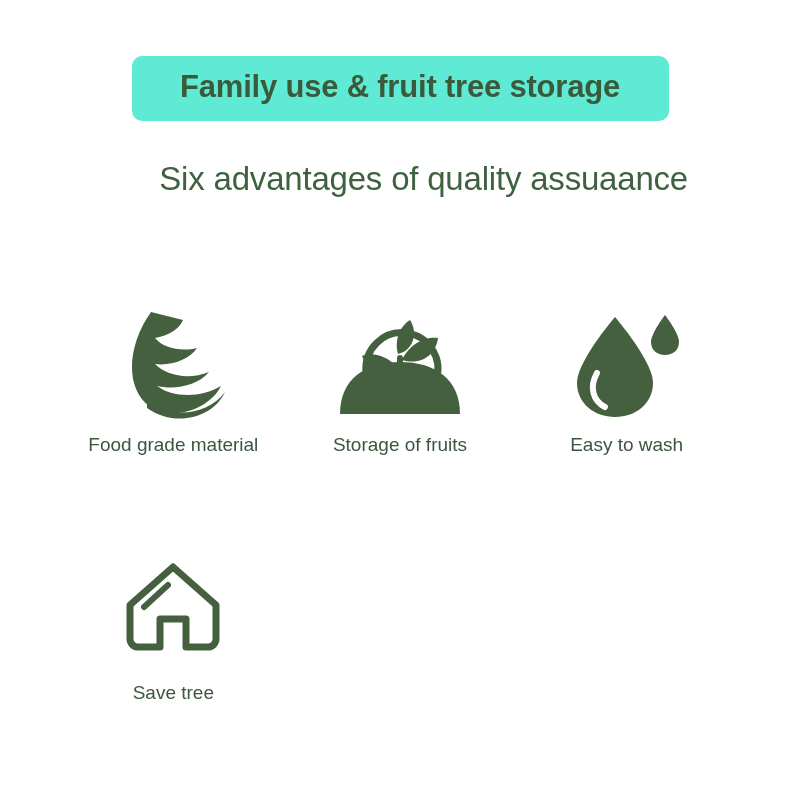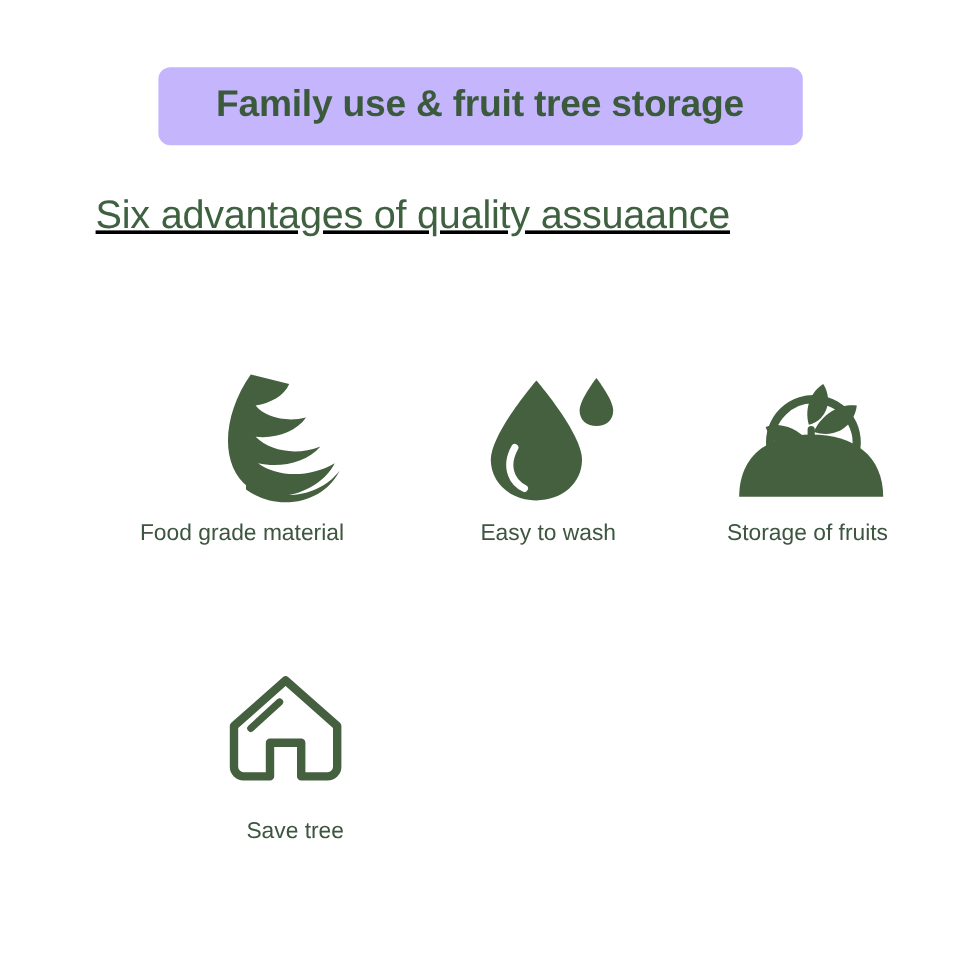--- a/index.html
+++ b/index.html
@@ -18,21 +18,21 @@
   
   .banner-wrap {
     position: absolute;
     top: 56px;
     left: 0;
     width: 800px;
     display: flex;
     justify-content: center;
   }
   .banner {
-    background: #c4b5fd;
+    background: #5eead4;
     border-radius: 10px;
     padding: 13px 28px 16px 28px;
     min-width: 537px;
     box-sizing: border-box;
     text-align: center;
   }
   .banner-title {
     color: #3b5a3c;
     font-size: 31px;
     font-weight: 700;
@@ -40,22 +40,21 @@
     letter-spacing: -0.2px;
     white-space: nowrap;
   }
 
   
   .subtitle-wrap {
     position: absolute;
     top: 160px;
     left: 0;
     width: 688px;
-    text-align: center;
-    text-decoration: underline;
+    text-align: right;
   }
   .subtitle {
     color: #3e6140;
     font-size: 33px;
     font-weight: 400;
     letter-spacing: -0.2px;
     white-space: nowrap;
   }
 
   
@@ -65,21 +64,21 @@
     left: 60px;
     width: 680px;
     display: grid;
     grid-template-columns: repeat(3, 1fr);
     grid-template-rows: 194px 194px;
     row-gap: 54px;
   }
   .feature {
     display: flex;
     flex-direction: column;
-    align-items: flex-end;
+    align-items: center;
     justify-content: flex-start;
   }
   .icon-box {
     height: 130px;
     display: flex;
     align-items: center;
     justify-content: center;
   }
   .caption {
     color: #3e5640;
@@ -114,54 +113,54 @@
                                  C72 78 50 74 38 62 C54 64 72 58 80 46
                                  C64 50 46 46 38 36 C50 34 62 28 66 18 Z"></path>
         <path fill="#44603f" d="M30 100 C56 118 92 112 108 90 C96 116 58 126 30 106 Z"></path>
       </svg>
     </div>
     <div class="caption">Food grade material</div>
   </div>
 
   <div class="feature">
     <div class="icon-box">
-      <svg width="108" height="116" viewBox="0 0 108 116" aria-hidden="true">
-
-        <path fill="#44603f" d="M42 14 C42 14 4 58 4 80 C4 100 21 114 42 114
-                                 C63 114 80 100 80 80 C80 58 42 14 42 14 Z"></path>
-
-        <path d="M24 70 C16 84 20 98 32 104" fill="none" stroke="#ffffff" stroke-width="6" stroke-linecap="round"></path>
-
-        <path fill="#44603f" d="M92 12 C92 12 78 30 78 39 C78 47 84 52 92 52
-                                 C100 52 106 47 106 39 C106 30 92 12 92 12 Z"></path>
-      </svg>
-    </div>
-    <div class="caption">Easy to wash</div>
-  </div>
-
-  <div class="feature">
-    <div class="icon-box">
       <svg width="128" height="118" viewBox="0 0 128 118" aria-hidden="true">
 
         <path d="M100 78 A36 36 0 1 0 30 70" fill="none" stroke="#44603f" stroke-width="7" stroke-linecap="round"></path>
 
         <path fill="#44603f" d="M4 112 C4 78 28 60 64 60 C100 60 124 78 124 112 Z"></path>
 
         <path d="M64 96 L64 56" fill="none" stroke="#44603f" stroke-width="6" stroke-linecap="round"></path>
 
         <path fill="#44603f" d="M66 58 C74 40 92 34 102 36 C100 52 86 64 66 58 Z"></path>
 
         <path fill="#44603f" d="M62 66 C50 52 34 50 26 54 C32 70 48 78 62 66 Z"></path>
 
         <path fill="#44603f" d="M62 52 C58 38 64 24 74 18 C82 30 78 48 62 52 Z"></path>
       </svg>
     </div>
     <div class="caption">Storage of fruits</div>
   </div>
 
+  <div class="feature">
+    <div class="icon-box">
+      <svg width="108" height="116" viewBox="0 0 108 116" aria-hidden="true">
+
+        <path fill="#44603f" d="M42 14 C42 14 4 58 4 80 C4 100 21 114 42 114
+                                 C63 114 80 100 80 80 C80 58 42 14 42 14 Z"></path>
+
+        <path d="M24 70 C16 84 20 98 32 104" fill="none" stroke="#ffffff" stroke-width="6" stroke-linecap="round"></path>
+
+        <path fill="#44603f" d="M92 12 C92 12 78 30 78 39 C78 47 84 52 92 52
+                                 C100 52 106 47 106 39 C106 30 92 12 92 12 Z"></path>
+      </svg>
+    </div>
+    <div class="caption">Easy to wash</div>
+  </div>
+
 
 
   <div class="feature">
     <div class="icon-box">
       <svg width="98" height="96" viewBox="0 0 98 96" aria-hidden="true">
         <path d="M6 44 L49 6 L92 44 L92 78 A8 8 0 0 1 84 86 L62 86 L62 58
                  L36 58 L36 86 L14 86 A8 8 0 0 1 6 78 Z" fill="none" stroke="#44603f" stroke-width="7" stroke-linejoin="round" stroke-linecap="round"></path>
         <path d="M20 46 L44 24" fill="none" stroke="#44603f" stroke-width="6" stroke-linecap="round"></path>
       </svg>
     </div>

